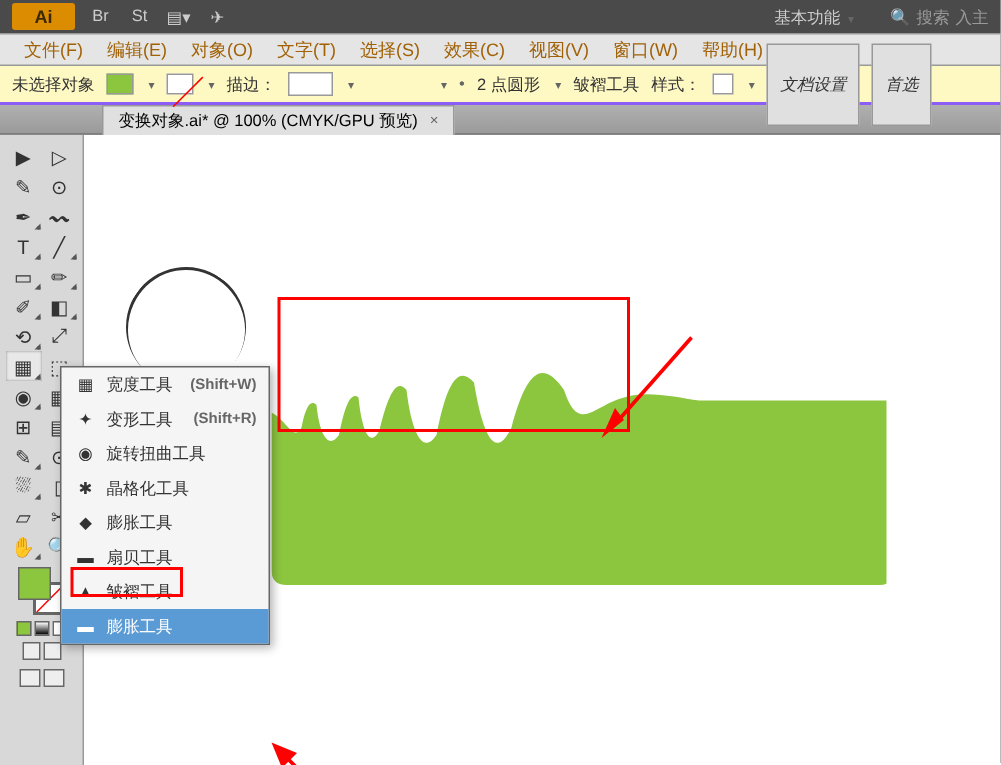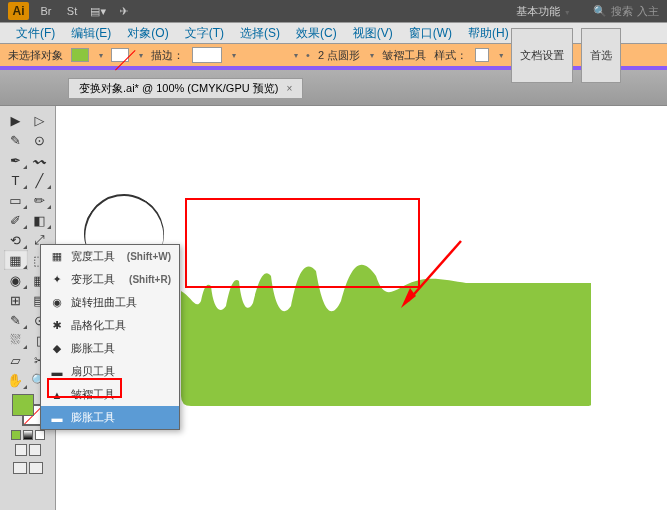--- a/index.html
+++ b/index.html
@@ -1,37 +1,37 @@
 <!DOCTYPE html>
 <html><head>
   <meta charset="utf-8">
   <style>
     * { margin: 0; padding: 0; box-sizing: border-box; font-family: "Microsoft YaHei", sans-serif; }
     body { width: 667px; height: 510px; overflow: hidden; background: #4a4a4a; }
     
     .top-bar { height: 22px; background: #4a4a4a; display: flex; align-items: center; padding: 0 8px; color: #ccc; font-size: 11px; }
-    .ai-logo { width: 21px; height: 18px; background: #dc8c00; color: #3a2800; font-weight: bold; font-size: 12px; display: flex; align-items: center; justify-content: center; margin-right: 8px; border-radius: 2px; }
+    .ai-logo { width: 42px; height: 18px; background: #dc8c00; color: #3a2800; font-weight: bold; font-size: 12px; display: flex; align-items: center; justify-content: center; margin-right: 8px; border-radius: 2px; }
     .top-icons { display: flex; gap: 8px; }
     .top-icon { width: 18px; height: 18px; display: flex; align-items: center; justify-content: center; color: #ccc; }
     .top-bar-right { margin-left: auto; display: flex; align-items: center; gap: 24px; }
     .workspace-label { font-size: 11px; color: #ccc; }
     .search-box { display: flex; align-items: center; gap: 4px; font-size: 11px; color: #999; }
     
-    .menu-bar { height: 22px; background: #e5e5e5; display: flex; align-items: center; padding: 0 8px; font-size: 12px; color: #0369a1; border-top: 1px solid #999; border-bottom: 1px solid #999; text-align: right; }
+    .menu-bar { height: 22px; background: #e5e5e5; display: flex; align-items: center; padding: 0 8px; font-size: 12px; color: #a16207; border-top: 1px solid #999; border-bottom: 1px solid #999; text-align: right; }
     .menu-item { padding: 0 8px; }
     
-    .control-bar { height: 26px; background: #fdba74; display: flex; align-items: center; padding: 0 8px; gap: 8px; font-size: 11px; color: #333; border-bottom: 4px solid #8b5cf6; }
+    .control-bar { height: 26px; background: #fef9c3; display: flex; align-items: center; padding: 0 8px; gap: 8px; font-size: 11px; color: #333; border-bottom: 2px solid #8b5cf6; }
     .fill-swatch { width: 18px; height: 14px; background: #8CC63F; border: 1px solid #999; }
     .stroke-swatch { width: 18px; height: 14px; background: white; border: 1px solid #999; position: relative; }
     .stroke-swatch::after { content: ''; position: absolute; top: -2px; left: -2px; right: -2px; bottom: -2px; border: 1px solid red; transform: rotate(-45deg) scaleX(1.4); border-width: 0 0 1px 0; }
     .dropdown-arrow { font-size: 8px; color: #666; margin-left: 2px; }
     .stroke-weight { width: 30px; height: 16px; background: white; border: 1px solid #999; text-align: center; font-size: 10px; }
-    .btn-gray { padding: 19px 8px; background: #e0e0e0; border: 1px solid #999; font-size: 11px; }
-    
-    .tab-bar { height: 36px; background: linear-gradient(#b0b0b0, #9a9a9a); display: flex; align-items: center; padding-left: 68px; font-size: 11px; border-bottom: 1px solid #888; }
+    .btn-gray { padding: 19px 8px; background: #e0e0e0; border: 1px solid #999; font-size: 11px; font-style: italic; }
+    
+    .tab-bar { height: 20px; background: linear-gradient(#b0b0b0, #9a9a9a); display: flex; align-items: center; padding-left: 68px; font-size: 11px; border-bottom: 1px solid #888; }
     .doc-tab { background: #e0e0e0; padding: 2px 10px; display: flex; align-items: center; gap: 8px; border: 1px solid #999; border-bottom: none; }
     .tab-close { font-size: 10px; color: #666; }
     
     .work-area { position: relative; display: flex; height: calc(510px - 90px); }
     
     .toolbox { width: 56px; background: #d8d8d8; border-right: 1px solid #999; display: flex; flex-direction: column; align-items: center; padding-top: 4px; }
     .tool-grid { display: grid; grid-template-columns: 24px 24px; gap: 0; }
     .tool-slot { width: 24px; height: 20px; display: flex; align-items: center; justify-content: center; font-size: 13px; color: #333; position: relative; }
     .tool-slot.active { background: #e8e8e8; box-shadow: inset 0 0 2px rgba(0,0,0,0.4); }
     .tool-corner { position: absolute; bottom: 1px; right: 1px; width: 0; height: 0; border: 2px solid transparent; border-right-color: #555; border-bottom-color: #555; }

